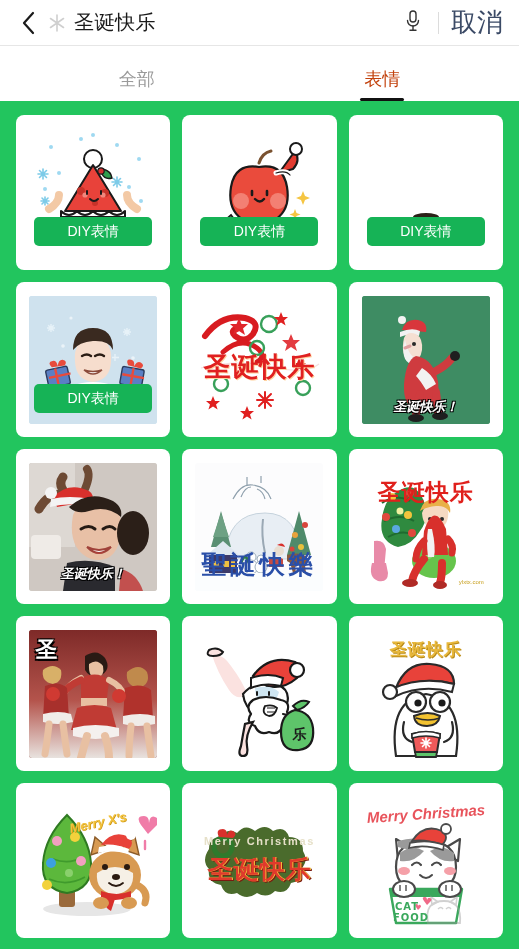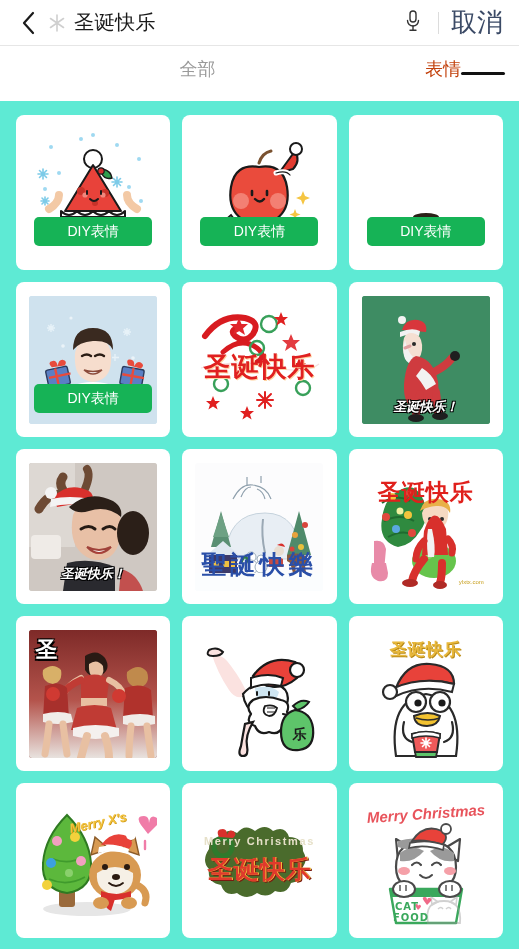--- a/index.html
+++ b/index.html
@@ -62,21 +62,21 @@
     height: 55px;
     display: flex;
     align-items: stretch;
     background: #ffffff;
     padding: 0 14px;
     overflow: hidden;
   }
   .tab {
     flex: 1 1 0;
     display: flex;
-    flex-direction: row;
+    flex-direction: column;
     align-items: center;
     justify-content: flex-end;
     padding-bottom: 0;
     position: relative;
     white-space: nowrap;
   }
   .tab-label {
     font-size: 18px;
     color: #9a9a9a;
     padding-bottom: 10px;
@@ -85,21 +85,21 @@
   .tab.active .tab-label { color: #c2410c; }
   .tab .tab-underline {
     width: 44px; height: 3px;
     background: transparent;
     border-radius: 2px;
   }
   .tab.active .tab-underline { background: #111111; }
 
   
   .content {
-    background: #5eead4;
+    background: #22c55e;
     height: 849px;
     padding: 14px 16px 0 16px;
   }
   .grid {
     display: grid;
     grid-template-columns: repeat(3, 1fr);
     gap: 12px 12px;
   }
   .card {
     background: #ffffff;

